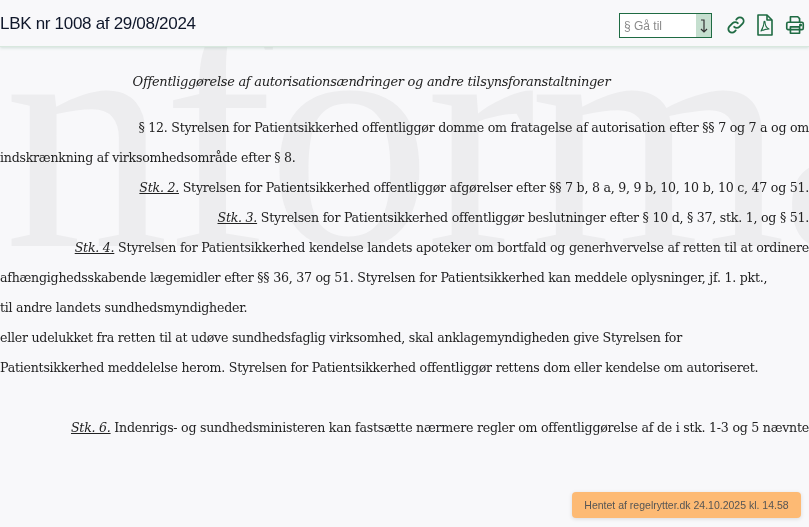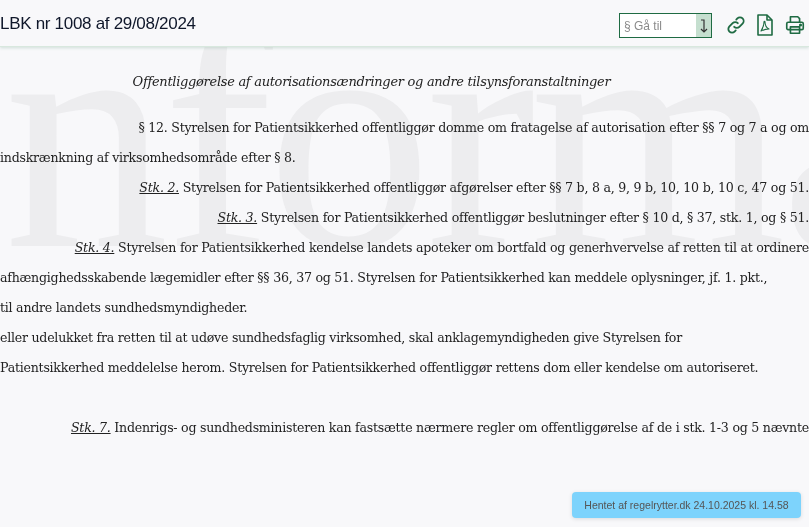--- a/index.html
+++ b/index.html
@@ -123,21 +123,21 @@
     }
     .para .line { display: block; text-indent: 0; }
     .para .line.first { text-indent: 17px; text-align: right; }
     .stk { font-style: italic; text-decoration: underline; }
     .footer-badge {
       position: absolute;
       left: 572px;
       top: 492px;
       width: 229px;
       height: 26px;
-      background: #7dd3fc;
+      background: #fdba74;
       border-radius: 4px;
       box-shadow: 0 1px 4px rgba(0,0,0,0.12);
       font-family: "Liberation Sans", "DejaVu Sans", sans-serif;
       font-size: 10.5px;
       color: #555;
       display: flex;
       align-items: center;
       justify-content: center;
       z-index: 2;
     }
@@ -205,17 +205,17 @@
     <span class="line">afhængighedsskabende lægemidler efter §§ 36, 37 og 51. Styrelsen for Patientsikkerhed kan meddele oplysninger, jf. 1. pkt.,</span>
     <span class="line">til andre landets sundhedsmyndigheder.</span>
   </p>
 
   <p class="para" style="top:277px;">
     <span class="line">eller udelukket fra retten til at udøve sundhedsfaglig virksomhed, skal anklagemyndigheden give Styrelsen for</span>
     <span class="line">Patientsikkerhed meddelelse herom. Styrelsen for Patientsikkerhed offentliggør rettens dom eller kendelse om autoriseret.</span>
   </p>
 
   <p class="para" style="top:367px;">
-    <span class="line first"><span class="stk">Stk. 7.</span><span> Indenrigs- og sundhedsministeren kan fastsætte nærmere regler om offentliggørelse af de i stk. 1-3 og 5 nævnte</span></span>
+    <span class="line first"><span class="stk">Stk. 6.</span><span> Indenrigs- og sundhedsministeren kan fastsætte nærmere regler om offentliggørelse af de i stk. 1-3 og 5 nævnte</span></span>
   </p>
 </div>
 
 <div class="footer-badge">Hentet af regelrytter.dk 24.10.2025 kl. 14.58</div>
 
 </body></html>

